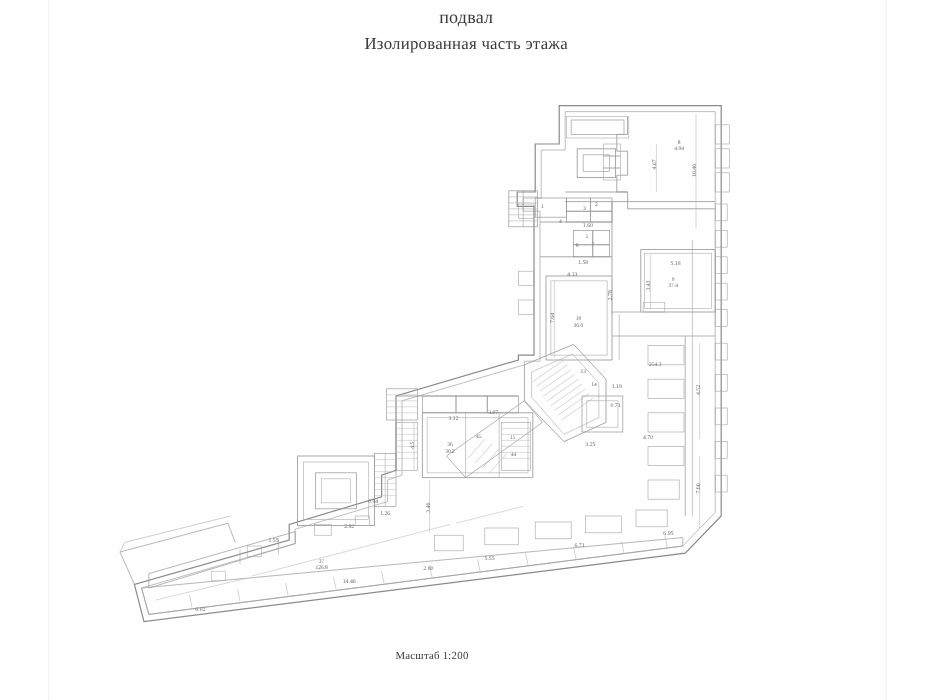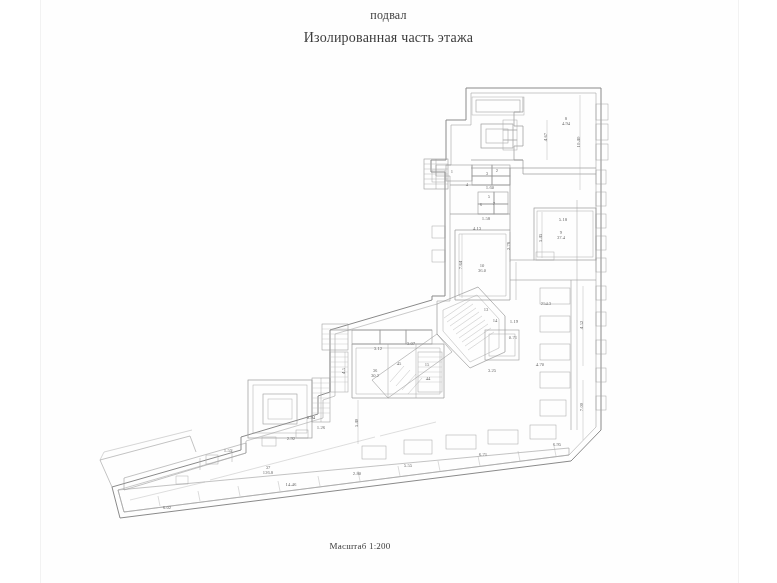--- a/index.html
+++ b/index.html
@@ -32,21 +32,21 @@
     border-right: 1px solid #f2f2f2;
   }
   .title-block {
     position: absolute;
     left: 0;
     top: 8px;
     width: 777px;
     text-align: center;
   }
   .title-line1 {
-    font-size: 12px;
+    font-size: 15px;
     color: #3b3b3b;
     letter-spacing: 0.2px;
     line-height: 14px;
   }
   .title-line2 {
     font-size: 14px;
     color: #3b3b3b;
     letter-spacing: 0.2px;
     line-height: 16px;
     margin-top: 8px;

